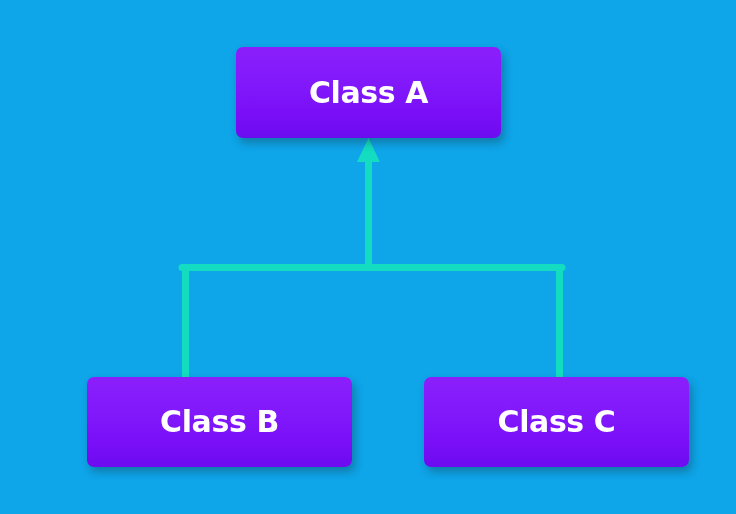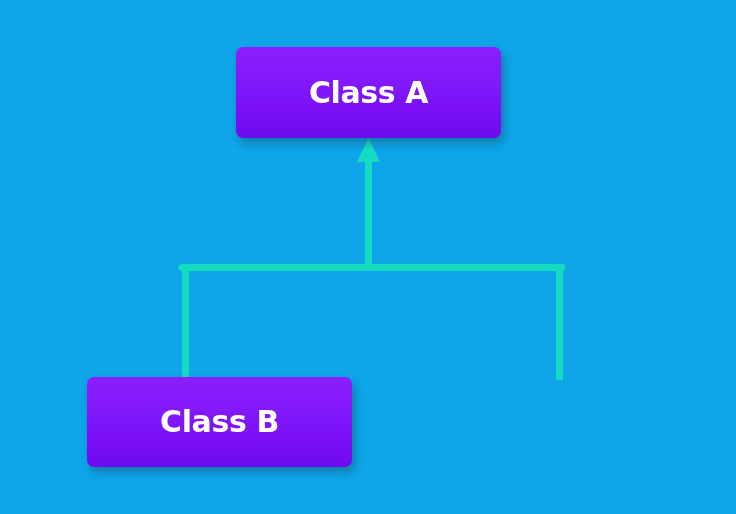--- a/index.html
+++ b/index.html
@@ -105,15 +105,18 @@
   </svg>
 
   <div id="box-class-a" class="class-box">
     <span class="class-label">Class A</span>
   </div>
 
   <div id="box-class-b" class="class-box">
     <span class="class-label">Class B</span>
   </div>
 
+  <div id="box-class-c" class="class-box">
+    <span class="class-label">Class C</span>
+  </div>
 
 
 </div>
 
 </body></html>

